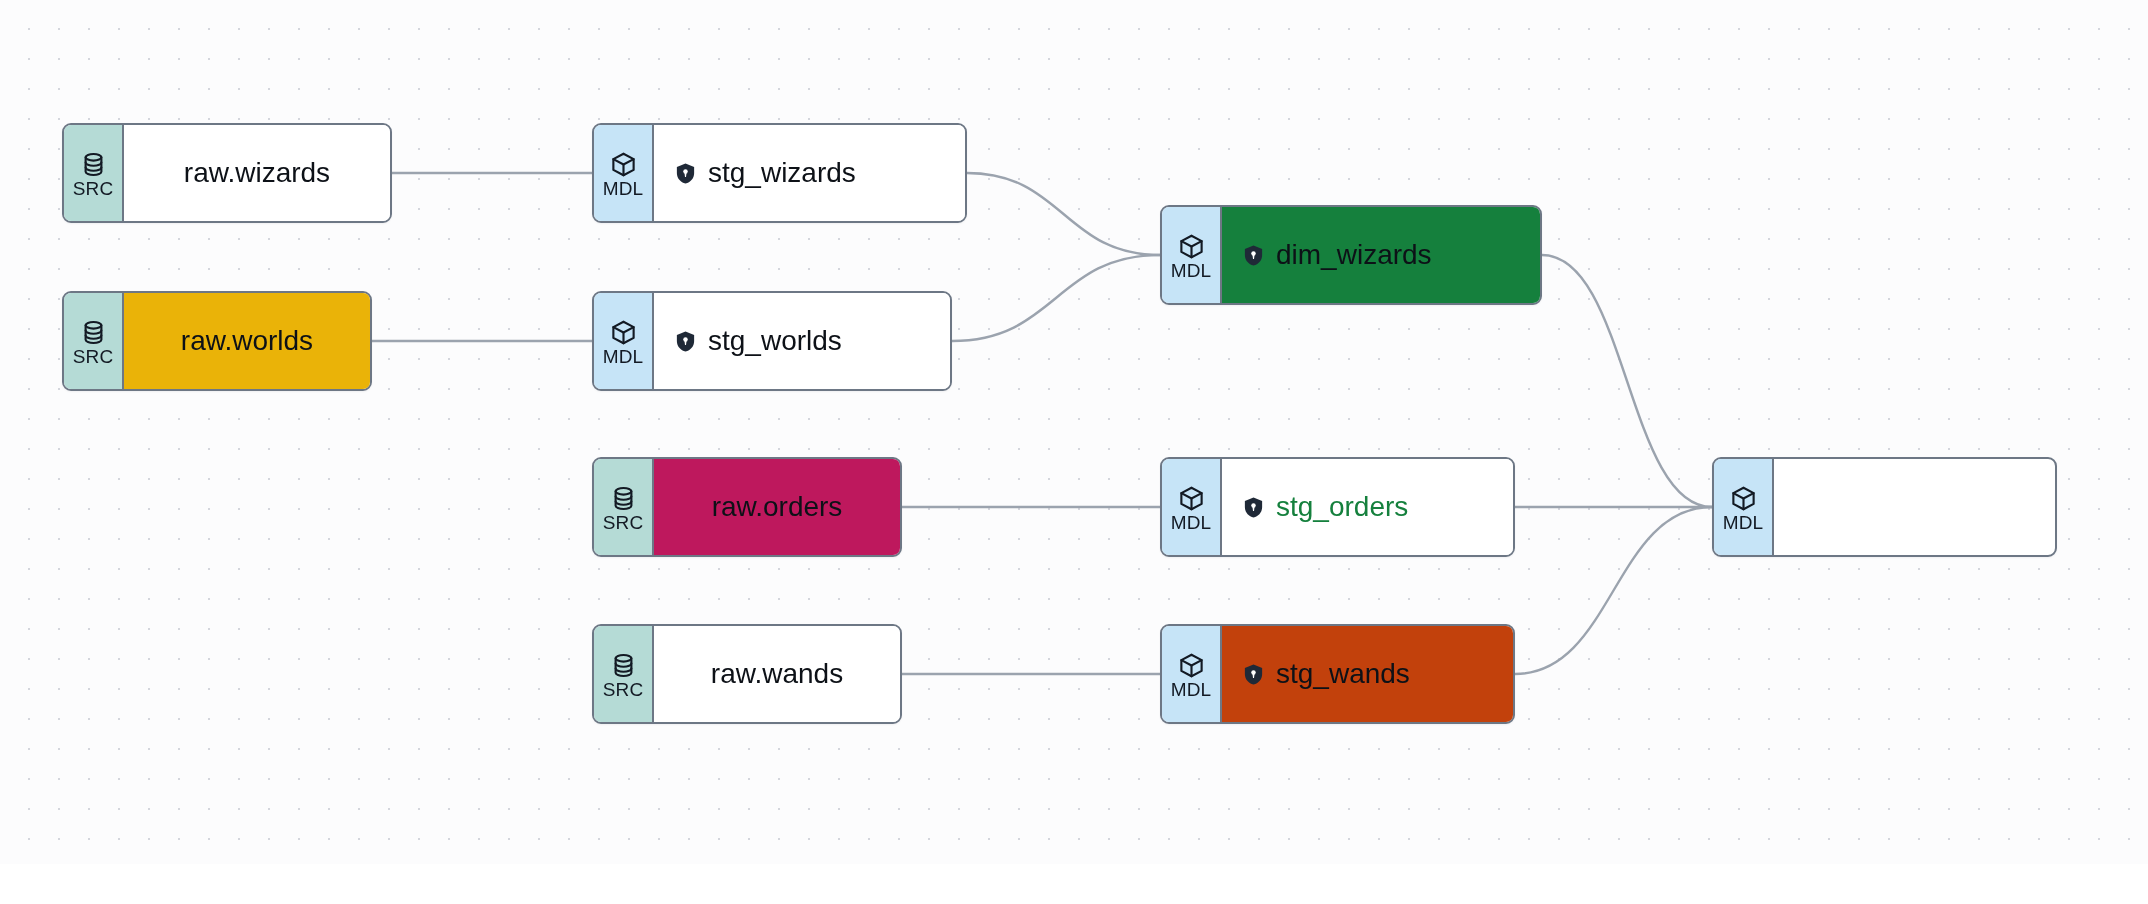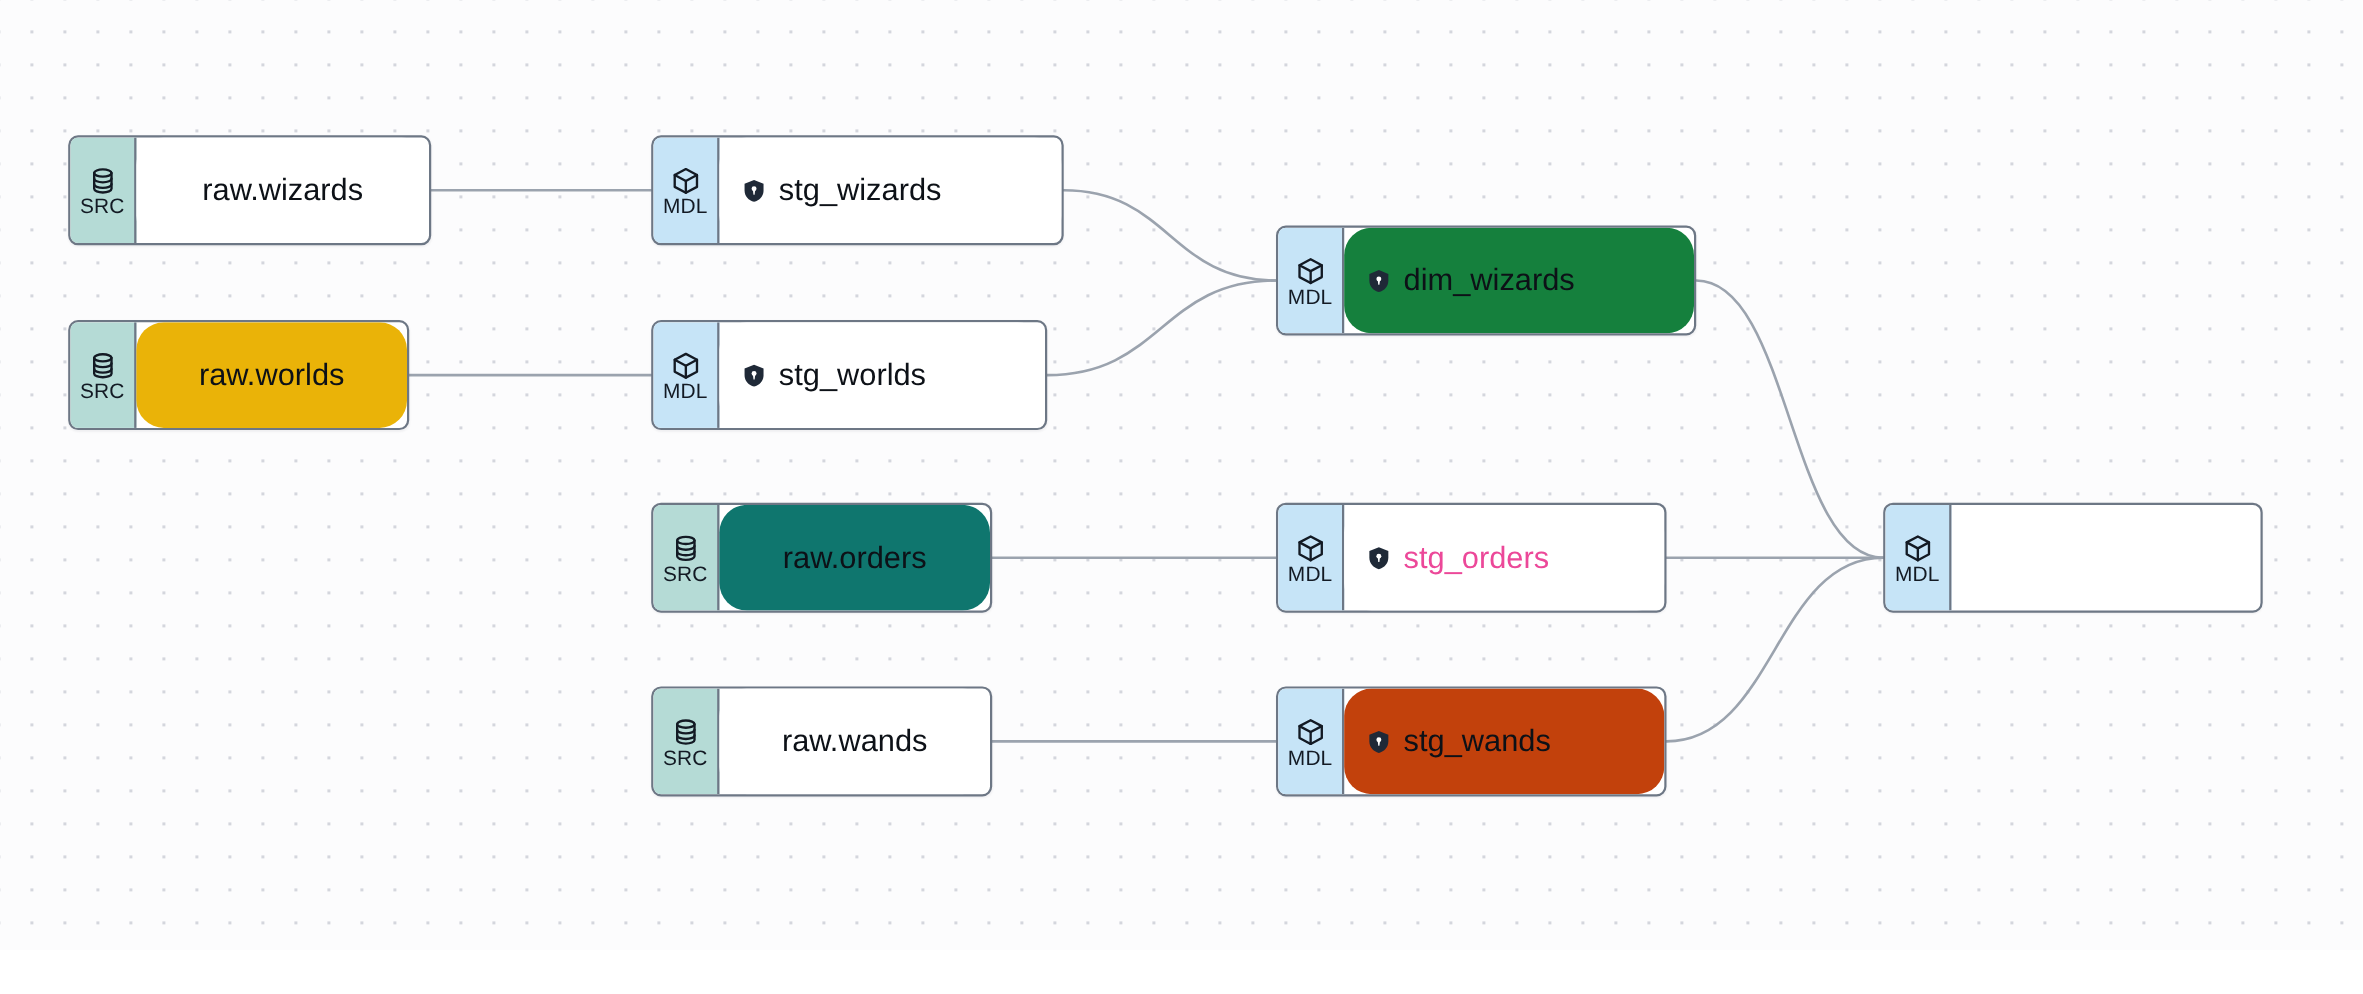--- a/index.html
+++ b/index.html
@@ -81,21 +81,20 @@
   }
 
   .node-body {
     flex: 1 1 auto;
     display: flex;
     align-items: center;
     gap: 11px;
     padding: 0 20px;
     background: #ffffff;
     white-space: nowrap;
-    border-radius: 25px;
   }
   .node-body.centered { justify-content: center; padding: 0 14px; }
 
   .lock-icon {
     flex: 0 0 auto;
     width: 23px;
     height: 23px;
     display: block;
     line-height: 0;
   }
@@ -155,21 +154,21 @@
       <div class="node" style="left: 592px; top: 457px; width: 310px; height: 100px; border-color: rgb(109, 119, 133);">
         <div class="node-badge src" style="background: rgb(181, 219, 214); border-right-color: rgb(109, 119, 133);">
           <span class="badge-icon"><svg viewBox="0 0 24 24" width="27" height="27" fill="none" stroke="#131a24" stroke-width="1.9" stroke-linecap="round" stroke-linejoin="round">
               <ellipse cx="12" cy="5.6" rx="7" ry="2.9"></ellipse>
               <path d="M5 5.6 v12.8 c0 1.6 3.13 2.9 7 2.9 s7 -1.3 7 -2.9 V5.6"></path>
               <path d="M5 10.2 c0 1.6 3.13 2.9 7 2.9 s7 -1.3 7 -2.9"></path>
               <path d="M5 14.7 c0 1.6 3.13 2.9 7 2.9 s7 -1.3 7 -2.9"></path>
             </svg></span>
           <span class="badge-kind">SRC</span>
         </div>
-        <div class="node-body centered" style="background: #0f766e;">
+        <div class="node-body centered" style="background: #be185d;">
           <span class="node-label" style="color: rgb(13, 17, 23);">raw.orders</span>
         </div>
       </div>
       <div class="node" style="left: 592px; top: 624px; width: 310px; height: 100px; border-color: rgb(109, 119, 133);">
         <div class="node-badge src" style="background: rgb(181, 219, 214); border-right-color: rgb(109, 119, 133);">
           <span class="badge-icon"><svg viewBox="0 0 24 24" width="27" height="27" fill="none" stroke="#131a24" stroke-width="1.9" stroke-linecap="round" stroke-linejoin="round">
               <ellipse cx="12" cy="5.6" rx="7" ry="2.9"></ellipse>
               <path d="M5 5.6 v12.8 c0 1.6 3.13 2.9 7 2.9 s7 -1.3 7 -2.9 V5.6"></path>
               <path d="M5 10.2 c0 1.6 3.13 2.9 7 2.9 s7 -1.3 7 -2.9"></path>
               <path d="M5 14.7 c0 1.6 3.13 2.9 7 2.9 s7 -1.3 7 -2.9"></path>
@@ -224,21 +223,21 @@
               <path d="M12 12 L12 21.6"></path>
             </svg></span>
           <span class="badge-kind">MDL</span>
         </div>
         <div class="node-body" style="background: rgb(255, 255, 255);">
           <span class="lock-icon"><svg viewBox="0 0 24 24" width="23" height="23">
               <path d="M12 1.6 L21 5.2 V11.4 C21 17.1 17.2 21.1 12 22.4 C6.8 21.1 3 17.1 3 11.4 V5.2 Z" fill="#1f2937"></path>
               <circle cx="12" cy="10.0" r="2.35" fill="#ffffff"></circle>
               <path d="M10.85 10.6 h2.3 l-0.62 5.0 h-1.06 Z" fill="#ffffff"></path>
             </svg></span>
-          <span class="node-label" style="color: #ec4899;">stg_orders</span>
+          <span class="node-label" style="color: #15803d;">stg_orders</span>
         </div>
       </div>
       <div class="node" style="left: 1160px; top: 624px; width: 355px; height: 100px; border-color: rgb(109, 119, 133);">
         <div class="node-badge mdl" style="background: rgb(198, 228, 247); border-right-color: rgb(109, 119, 133);">
           <span class="badge-icon"><svg viewBox="0 0 24 24" width="27" height="27" fill="none" stroke="#131a24" stroke-width="1.9" stroke-linecap="round" stroke-linejoin="round">
               <path d="M12 2.4 L21 7.2 L21 16.8 L12 21.6 L3 16.8 L3 7.2 Z"></path>
               <path d="M3 7.2 L12 12 L21 7.2"></path>
               <path d="M12 12 L12 21.6"></path>
             </svg></span>
           <span class="badge-kind">MDL</span>

